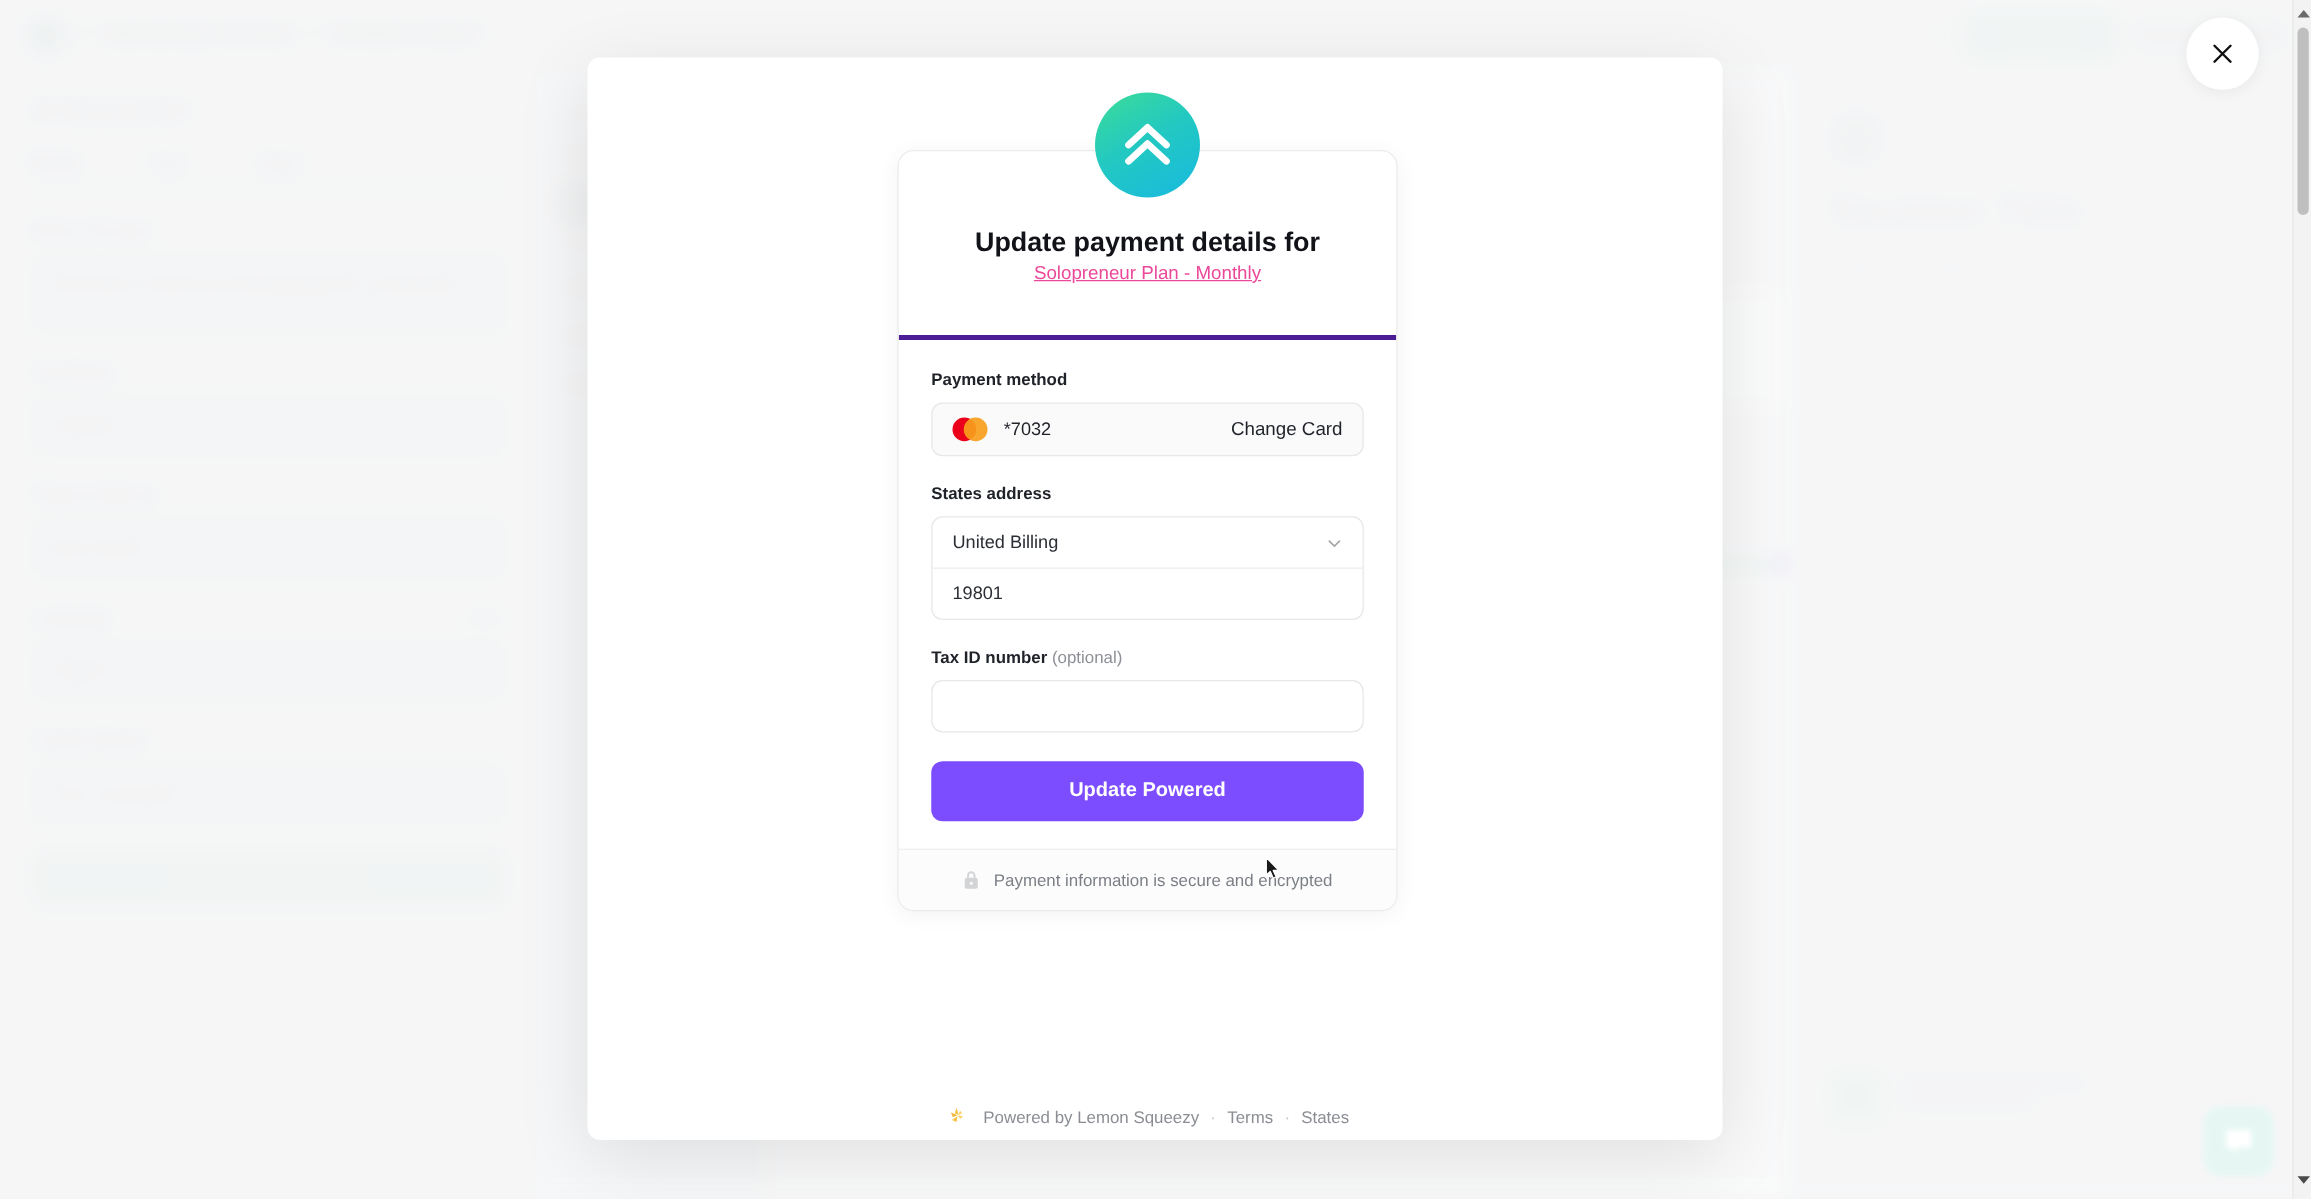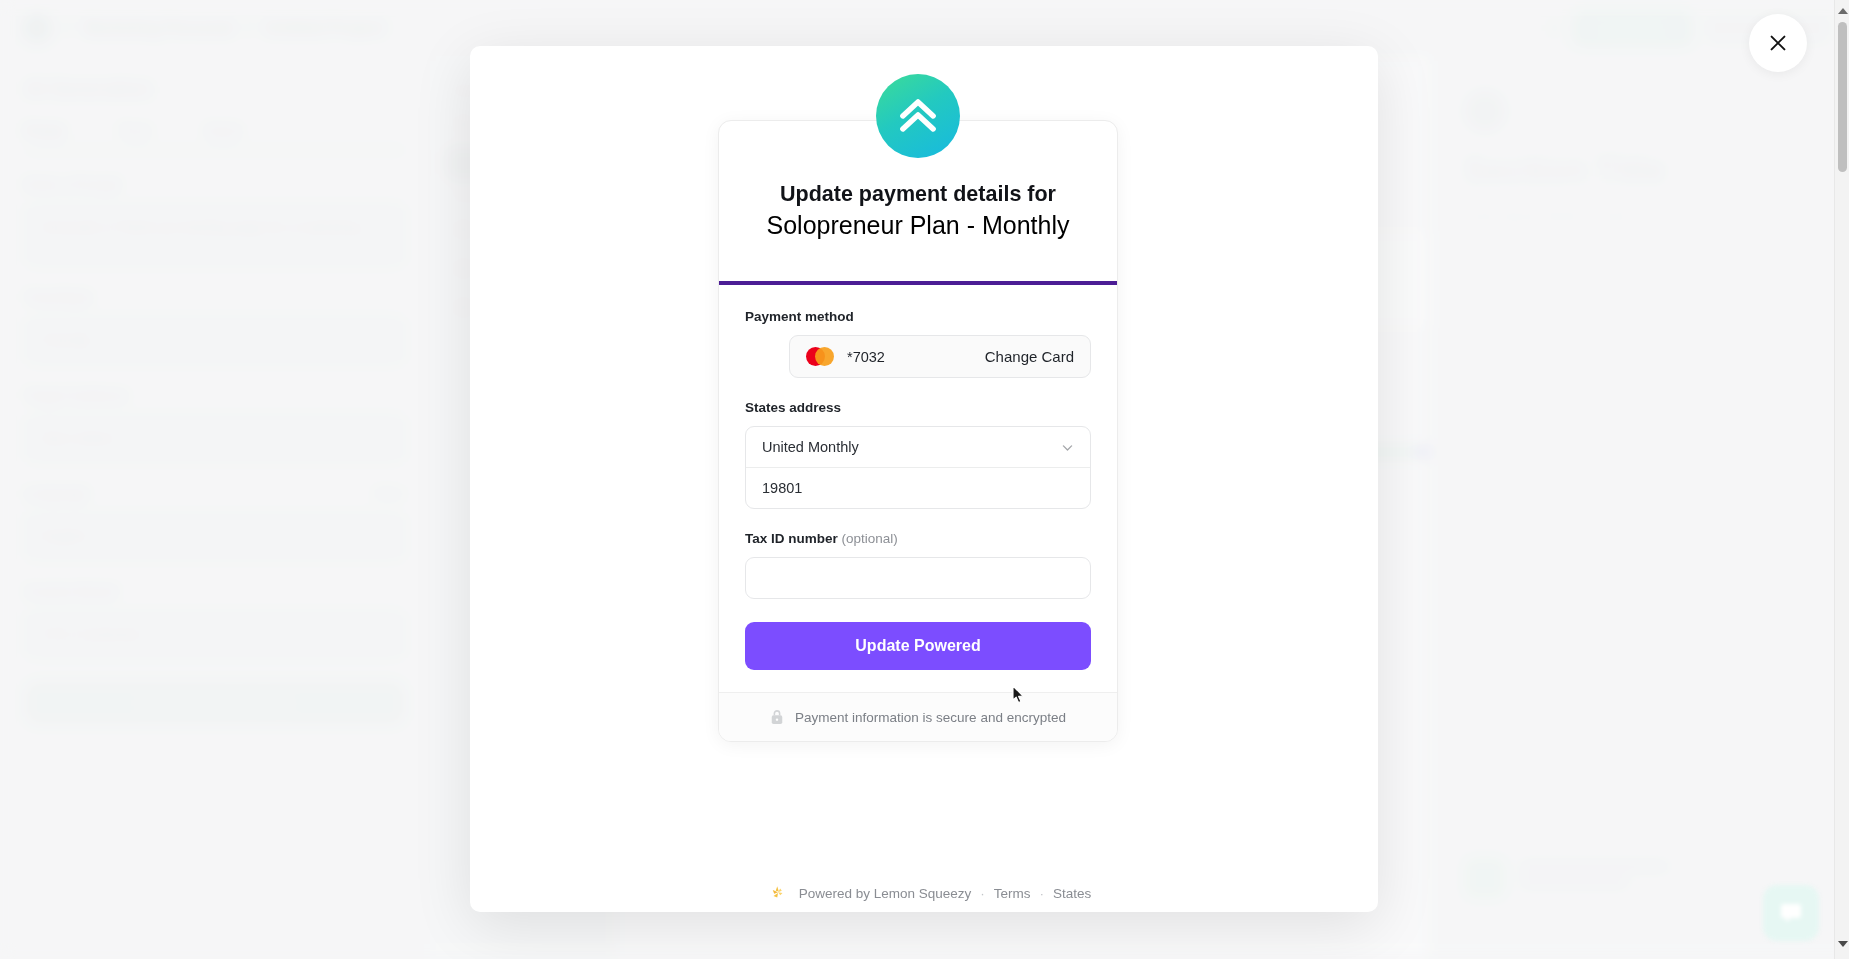--- a/index.html
+++ b/index.html
@@ -186,34 +186,34 @@
   }
   #ls-head {
     padding: 60px 26px 40px;
     text-align: center;
     border-bottom: 4px solid #4c1d95;
   }
   #ls-title-main {
     font-size: 21.5px; font-weight: 700; color: #111318; line-height: 1.3;
   }
   #ls-title-sub {
-    font-size: 25px; font-weight: 400; color: #000000; line-height: 1.3;
+    font-size: 15px; font-weight: 400; color: #ec4899; line-height: 1.3; text-decoration: underline;
   }
   #ls-body { padding: 24px 26px 22px; }
 
   .ls-label {
     font-size: 13.5px; font-weight: 700; color: #1f2329; margin-bottom: 11px;
   }
   .ls-label .opt { font-weight: 400; color: #8d9096; }
 
   .card-row {
     display: flex; align-items: center;
     border: 1px solid #e6e7e9; border-radius: 9px;
     background: #fafafa;
-    padding: 11px 16px; margin-bottom: 22px; margin-left: 44px;
+    padding: 11px 16px; margin-bottom: 22px;
   }
   .mc-logo { width: 28px; height: 19px; position: relative; flex: none; margin-right: 13px; }
   .mc-logo .c { position: absolute; top: 0; width: 19px; height: 19px; border-radius: 50%; }
   .mc-logo .c.red { left: 0; background: #eb001b; }
   .mc-logo .c.yel { right: 0; background: #f79e1b; opacity: .92; }
   .card-last4 { font-size: 14.5px; color: #1f2329; flex: 1; }
   .change-card { font-size: 15px; color: #1f2329; cursor: pointer; }
 
   .addr-group {
     border: 1px solid #e6e7e9; border-radius: 9px; overflow: hidden;
@@ -249,21 +249,21 @@
   #ls-secure {
     border-top: 1px solid #efefef;
     padding: 16px 26px;
     display: flex; align-items: center; justify-content: center; gap: 11px;
     background: #fcfcfc;
   }
   #ls-secure svg { width: 14px; height: 16px; opacity: .42; }
   #ls-secure span { font-size: 13.5px; color: #7b7f86; }
 
   #ls-footer {
-    position: absolute; left: 12px; top: 810px; width: 400px;
+    position: absolute; left: 0; top: 810px; width: 400px;
     display: flex; align-items: center; justify-content: center; gap: 9px;
     font-size: 13.5px; color: #8a8d93;
   }
   #ls-footer .sep { color: #c3c5c9; }
   #ls-footer a { color: #8a8d93; text-decoration: none; cursor: pointer; }
   #lemon-icon { width: 18px; height: 18px; margin-right: 3px; }
 
   
   #cursor {
     position: absolute; left: 1008px; top: 684px;
@@ -442,21 +442,21 @@
           <span class="c red"></span>
           <span class="c yel"></span>
         </div>
         <div class="card-last4">*7032</div>
         <div class="change-card">Change Card</div>
       </div>
 
       <div class="ls-label">States address</div>
       <div class="addr-group">
         <div class="addr-select">
-          <span>United Monthly</span>
+          <span>United Billing</span>
           <svg viewBox="0 0 16 16">
             <path d="M3 6 L8 11 L13 6" stroke="#4a4e54" stroke-width="1.6" fill="none" stroke-linecap="round" stroke-linejoin="round"></path>
           </svg>
         </div>
         <div class="addr-zip">19801</div>
       </div>
 
       <div class="ls-label">
         <span>Tax ID number</span>
         <span class="opt">(optional)</span>

